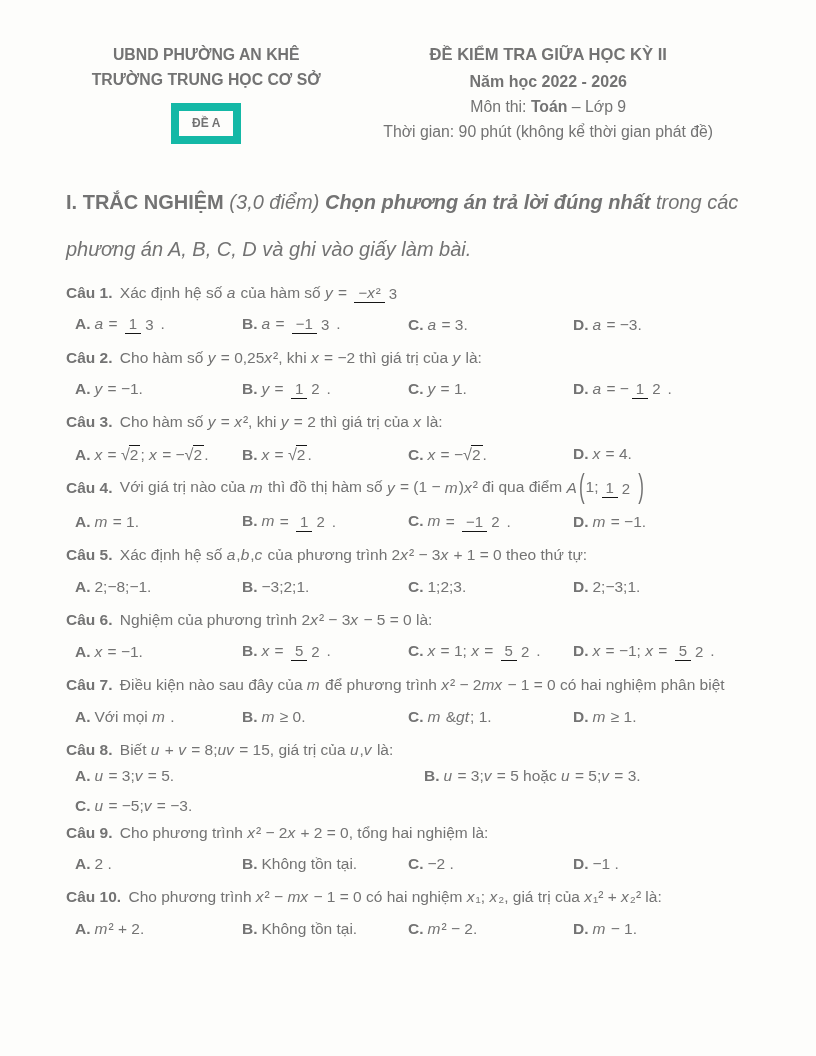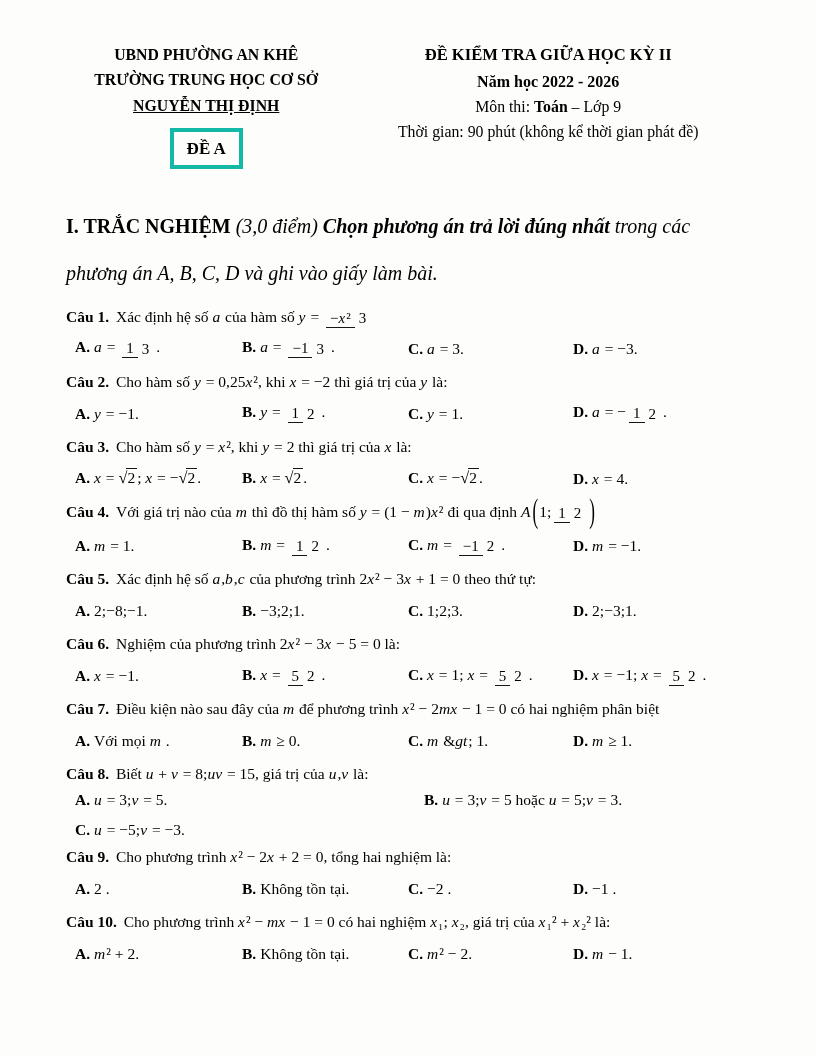--- a/index.html
+++ b/index.html
@@ -1,38 +1,38 @@
 <!DOCTYPE html>
 <html><head>
 <meta charset="utf-8">
 <style>
   html,body{margin:0;padding:0;background:#e8e8e8;}
   .page{
     width:816px;height:1056px;margin:0 auto;box-sizing:border-box;
-    background:#fdfdfb;color:#000000;
-    font-family:Liberation Serif, serif;
+    background:#fdfdfb;color:#737373;
+    font-family:Liberation Sans, sans-serif;
     font-size:15.5px;
     padding:42px 66px 0 66px;
     overflow:hidden;
     position:relative;
   }
   .b{font-weight:bold;}
   .i{font-style:italic;}
   .u{text-decoration:underline;}
 
   
   .header{display:flex;align-items:flex-start;}
   .header-left{width:41%;text-align:center;line-height:1.6;font-weight:bold;font-size:15.8px;}
   .header-right{width:59%;text-align:center;line-height:1.6;font-size:15.8px;}
   .exam-title{font-weight:bold;font-size:16.6px;}
   .year-line{font-weight:bold;font-size:16px;}
   .de-box{
-    display:inline-block;border:4px solid #14b8a6;
+    display:inline-block;border:8px solid #14b8a6;
     padding:3px 13px;margin-top:10px;
-    font-weight:bold;font-size:17px;
+    font-weight:bold;font-size:12px;
   }
 
   
   .section-heading{margin-top:34px;line-height:2.35;font-size:20px;}
 
   
   .question-list{margin-top:6px;}
   .question{margin-top:4px;}
   .stem{line-height:1.8;}
   .qlabel{font-weight:bold;padding-right:3px;}
@@ -62,21 +62,20 @@
 </style>
 </head>
 <body>
 
 <div class="page">
 
   <div class="header">
     <div class="header-left">
       <div>UBND PHƯỜNG AN KHÊ</div>
       <div>TRƯỜNG TRUNG HỌC CƠ SỞ</div>
-      <div class="u">NGUYỄN THỊ ĐỊNH</div>
       <div class="de-box">
         <span>ĐỀ A</span>
       </div>
     </div>
     <div class="header-right">
       <div class="exam-title">ĐỀ KIỂM TRA GIỮA HỌC KỲ II</div>
       <div class="year-line">Năm học 2022 - 2026</div>
       <div><span>Môn thi: </span><span class="b">Toán</span><span> – Lớp 9</span></div>
       <div>Thời gian: 90 phút (không kể thời gian phát đề)</div>
     </div>
@@ -121,21 +120,21 @@
       <div class="question">
         <div class="stem"><span class="qlabel">Câu 3. </span><span>Cho hàm số </span><span class="math"><i>y</i> = <i>x</i>²</span><span>, khi </span><span class="math"><i>y</i> = 2</span><span> thì giá trị của </span><span class="math"><i>x</i></span><span> là:</span></div>
         <div class="opts opts4">
           <span class="opt"><span class="olabel">A.</span><span class="math"><i>x</i> = </span><span class="sqrt"><span class="rad">√</span><span class="rbar">2</span></span><span class="math">; <i>x</i> = −</span><span class="sqrt"><span class="rad">√</span><span class="rbar">2</span></span><span>.</span></span>
           <span class="opt"><span class="olabel">B.</span><span class="math"><i>x</i> = </span><span class="sqrt"><span class="rad">√</span><span class="rbar">2</span></span><span>.</span></span>
           <span class="opt"><span class="olabel">C.</span><span class="math"><i>x</i> = −</span><span class="sqrt"><span class="rad">√</span><span class="rbar">2</span></span><span>.</span></span>
           <span class="opt"><span class="olabel">D.</span><span class="math"><i>x</i> = 4</span><span>.</span></span>
         </div>
       </div>
       <div class="question">
-        <div class="stem"><span class="qlabel">Câu 4. </span><span>Với giá trị nào của </span><span class="math"><i>m</i></span><span> thì đồ thị hàm số </span><span class="math"><i>y</i> = (1 − <i>m</i>)<i>x</i>²</span><span> đi qua định </span><span class="math"><i>A</i></span><span class="bigp">(</span><span class="math">1;</span><span class="frac">
+        <div class="stem"><span class="qlabel">Câu 4. </span><span>Với giá trị nào của </span><span class="math"><i>m</i></span><span> thì đồ thị hàm số </span><span class="math"><i>y</i> = (1 − <i>m</i>)<i>x</i>²</span><span> đi qua điểm </span><span class="math"><i>A</i></span><span class="bigp">(</span><span class="math">1;</span><span class="frac">
             <span class="num">1</span>
             <span class="den">2</span>
           </span><span class="bigp">)</span></div>
         <div class="opts opts4">
           <span class="opt"><span class="olabel">A.</span><span class="math"><i>m</i> = 1</span><span>.</span></span>
           <span class="opt"><span class="olabel">B.</span><span class="math"><i>m</i> = </span><span class="frac">
               <span class="num">1</span>
               <span class="den">2</span>
             </span><span>.</span></span>
           <span class="opt"><span class="olabel">C.</span><span class="math"><i>m</i> = </span><span class="frac">

